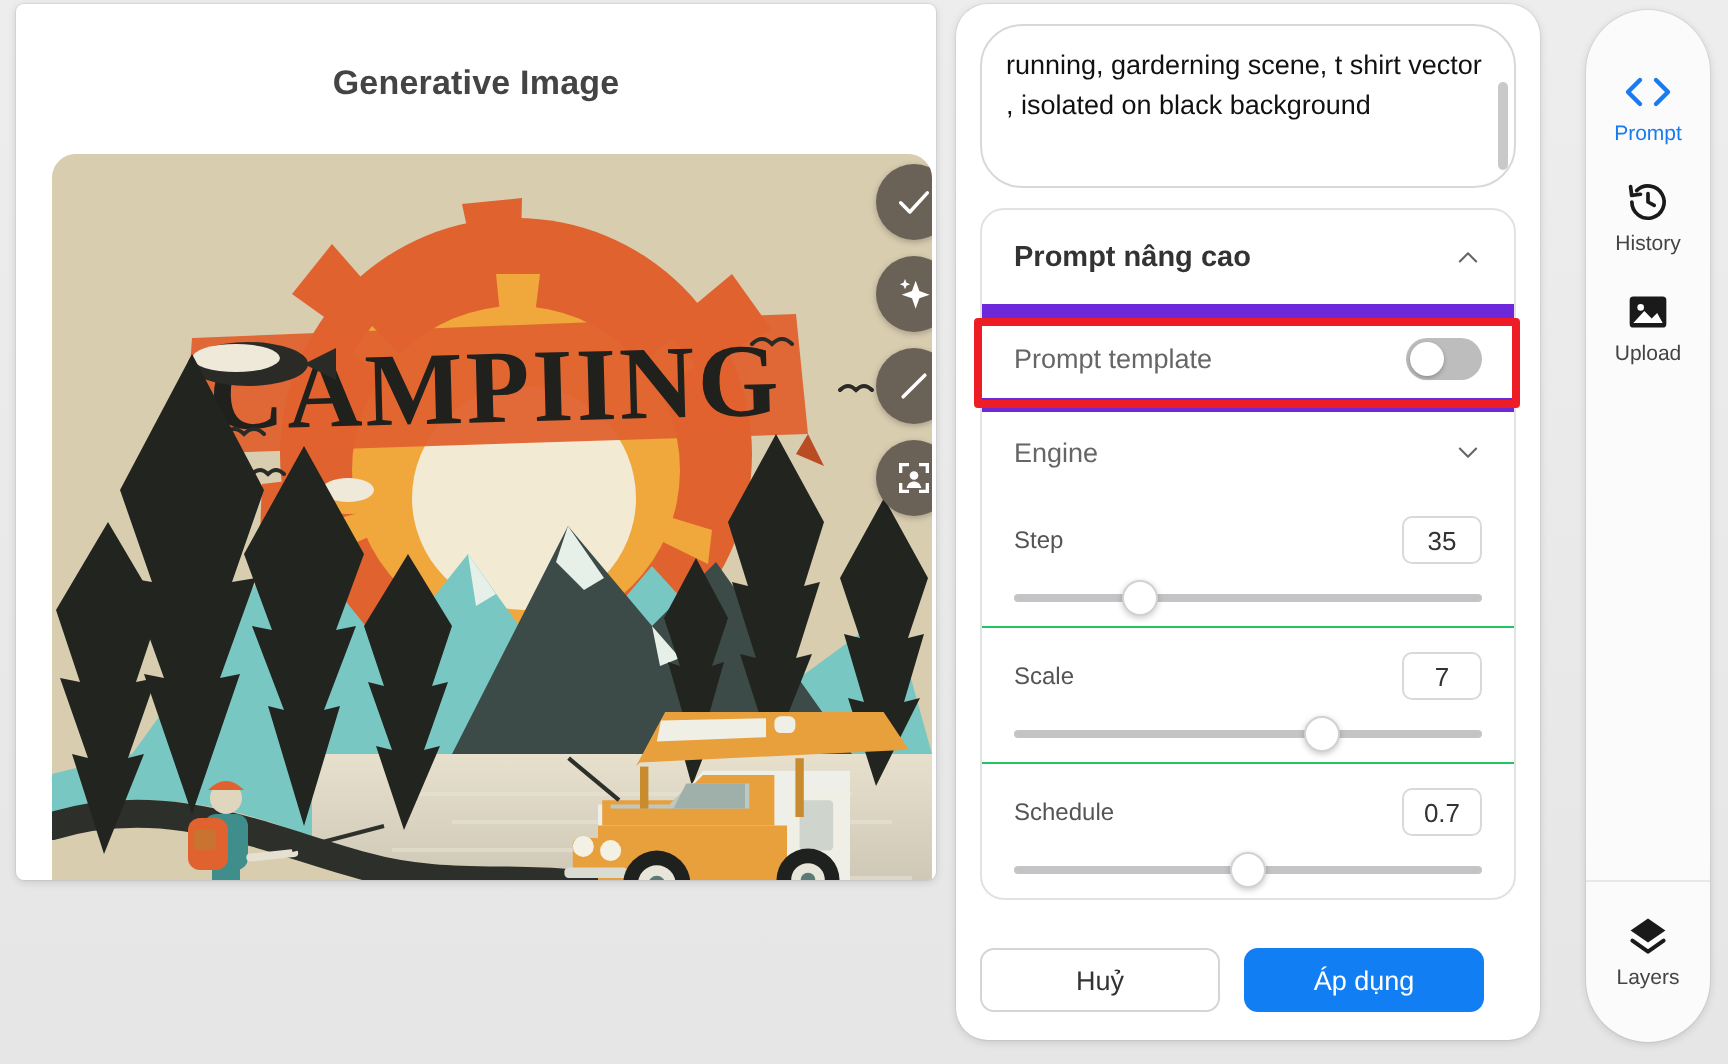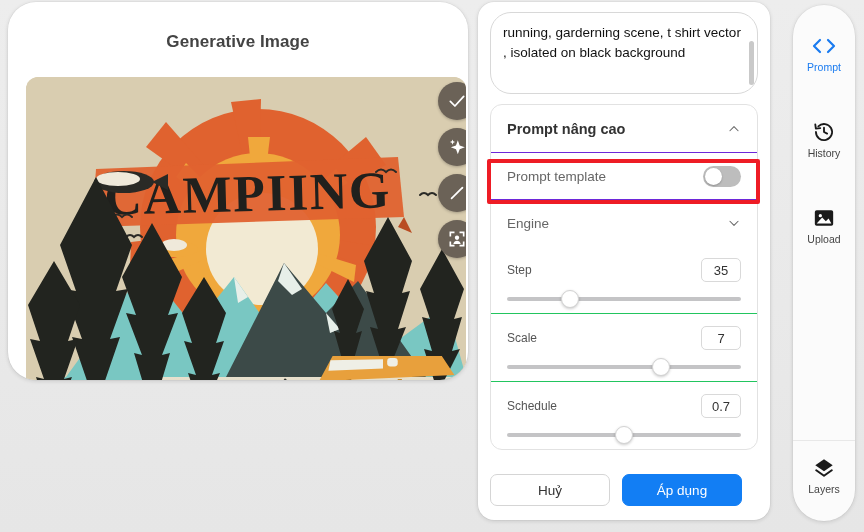--- a/index.html
+++ b/index.html
@@ -14,23 +14,23 @@
   #app {
     position: relative;
     width: 864px; height: 532px;
     background: linear-gradient(180deg,#ededed 0%, #e6e6e6 100%);
   }
 
   
   .left-panel {
     position: absolute;
     left: 8px; top: 2px;
-    width: 460px; height: 378px;
+    width: 460px; height: 438px;
     background: #ffffff;
-    border-radius: 28px;
+    border-radius: 4px;
     box-shadow: 0 1px 4px rgba(0,0,0,.14), 0 0 0 .5px rgba(0,0,0,.05);
     overflow: hidden;
   }
   .panel-title {
     text-align: center;
     font-size: 17px;
     font-weight: bold;
     color: #444;
     margin-top: 30px;
     letter-spacing: .1px;
@@ -111,21 +111,21 @@
     border: 1px solid #e2e2e2;
     border-radius: 12px;
     background: #fff;
     overflow: hidden;
   }
   .row {
     display: flex; align-items: center; justify-content: space-between;
     padding: 0 16px;
     height: 47px;
   }
-  .row + .row { border-top: 1px solid #6d28d9; gap: 24px; }
+  .row + .row { border-top: 7px solid #6d28d9; gap: 24px; }
   .row-head { font-size: 14.5px; font-weight: bold; color: #333; }
   .row-label { font-size: 13.5px; color: #666; }
   .chev { width: 14px; height: 14px; stroke:#666; stroke-width:1.8; fill:none; stroke-linecap:round; stroke-linejoin:round; }
 
   .divider-strong { border-top: 1px solid #e4e4e4; }
 
   
   .toggle {
     width: 38px; height: 21px;
     border-radius: 11px;
@@ -199,21 +199,20 @@
   
   .rail {
     position: absolute;
     left: 793px; top: 5px;
     width: 62px; height: 516px;
     background: #fbfbfb;
     border-radius: 31px;
     box-shadow: 0 1px 4px rgba(0,0,0,.14), 0 0 0 .5px rgba(0,0,0,.05);
     display: flex; flex-direction: column; align-items: center;
     padding-top: 30px;
-    gap: 31px;
   }
   .rail-item {
     display: flex; flex-direction: column; align-items: center;
     gap: 4px; margin-bottom: 17px; cursor: pointer; width: 100%;
   }
   .rail-icon { height: 22px; display: flex; align-items: center; justify-content: center; }
   .rail-label { font-size: 10.5px; color: #444; }
   .rail-item.active .rail-label { color: #1a7bf0; }
   .rail-spacer { flex: 1; }
   .rail-bottom { width: 100%; border-top: 1px solid #e8e8e8; padding-top: 16px; padding-bottom: 26px; }

